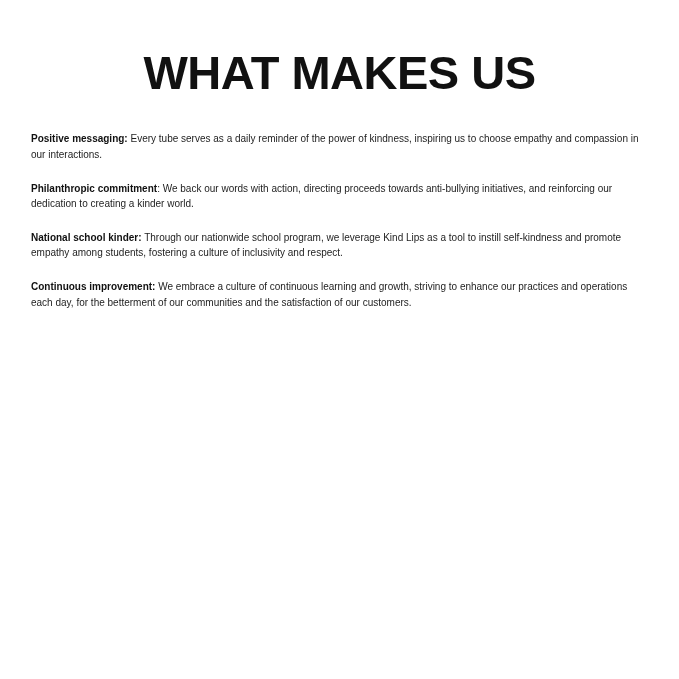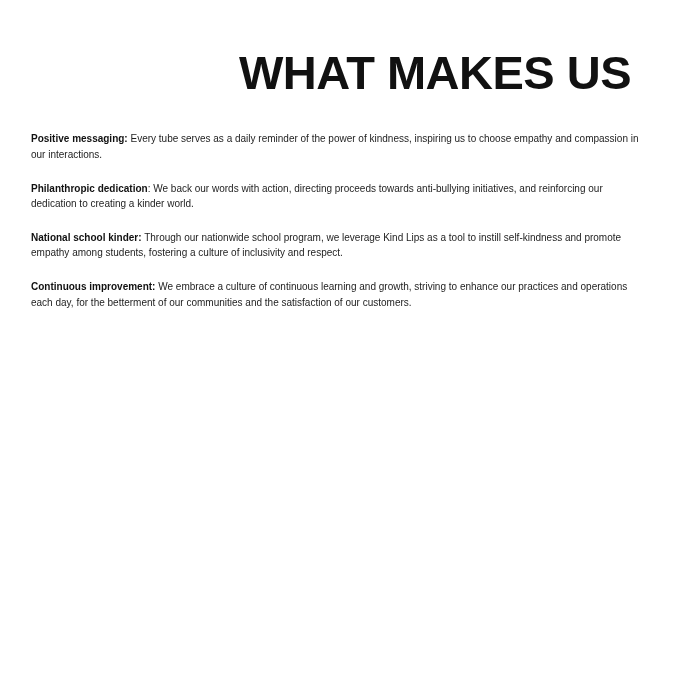--- a/index.html
+++ b/index.html
@@ -16,21 +16,21 @@
   }
   .page {
     width: 679px;
     height: 679px;
     box-sizing: border-box;
     padding: 44px 30px 20px 30px;
     display: flex;
     flex-direction: column;
   }
   .heading {
-    text-align: right;
+    text-align: center;
     font-size: 47px;
     line-height: 1.22;
     font-weight: 700;
     letter-spacing: -0.5px;
     color: #111111;
     margin: 0 0 30px 0;
     padding: 0 18px;
   }
   .heading .line {
     display: block;
@@ -61,21 +61,21 @@
     <span class="line">WHAT MAKES US</span>
   </h1>
 
   <div class="body">
 
     <p class="para">
       <span class="lead">Positive messaging:</span><span> Every tube serves as a daily reminder of the power of kindness, inspiring us to choose empathy and compassion in our interactions.</span>
     </p>
 
     <p class="para">
-      <span class="lead">Philanthropic dedication</span><span>: We back our words with action, directing proceeds towards anti-bullying initiatives, and reinforcing our dedication to creating a kinder world.</span>
+      <span class="lead">Philanthropic commitment</span><span>: We back our words with action, directing proceeds towards anti-bullying initiatives, and reinforcing our dedication to creating a kinder world.</span>
     </p>
 
     <p class="para">
       <span class="lead">National school kinder:</span><span> Through our nationwide school program, we leverage Kind Lips as a tool to instill self-kindness and promote empathy among students, fostering a culture of inclusivity and respect.</span>
     </p>
 
 
     <p class="para">
       <span class="lead">Continuous improvement:</span><span> We embrace a culture of continuous learning and growth, striving to enhance our practices and operations each day, for the betterment of our communities and the satisfaction of our customers.</span>
     </p>

